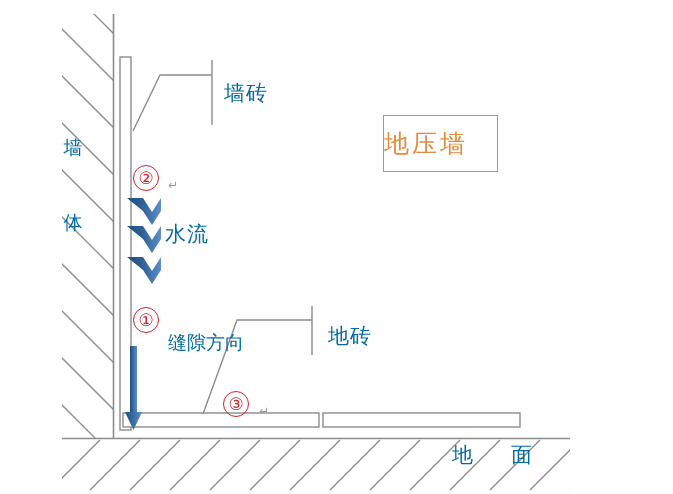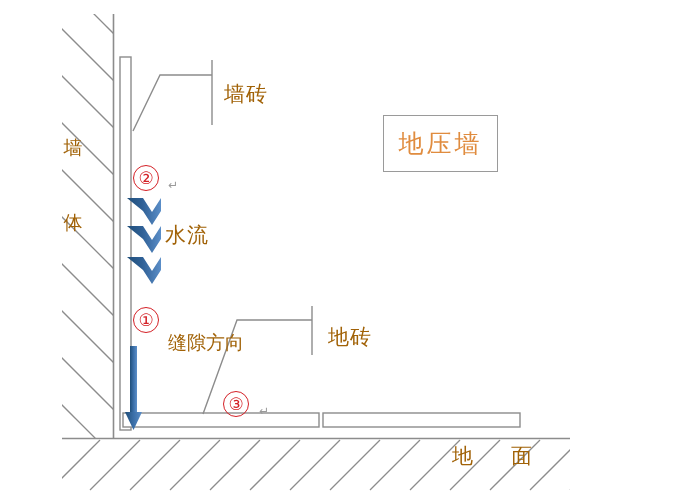--- a/index.html
+++ b/index.html
@@ -20,43 +20,42 @@
   }
   #stage svg.layer {
     position: absolute;
     left: 0;
     top: 0;
     width: 673px;
     height: 494px;
   }
   .lbl {
     position: absolute;
-    color: #a16207;
-    font-family: Liberation Sans, sans-serif;
+    color: #0369a1;
+    font-family: Liberation Serif, serif;
     white-space: pre;
     line-height: 1;
   }
   .lbl-cn {
     font-size: 21px;
     letter-spacing: 1px;
   }
   .lbl-vert {
     font-size: 19px;
     line-height: 25px;
     text-align: center;
     width: 22px;
   }
   .box-note {
     position: absolute;
     border: 1px solid #9a9a9a;
     background: #ffffff;
     box-sizing: border-box;
     display: flex;
     align-items: center;
-    justify-content: center;
   }
   .box-note span {
     color: #e08c3f;
     font-size: 25px;
     letter-spacing: 3px;
     font-family: "DejaVu Sans", "Liberation Sans", sans-serif;
   }
   .marker {
     position: absolute;
     width: 26px;

